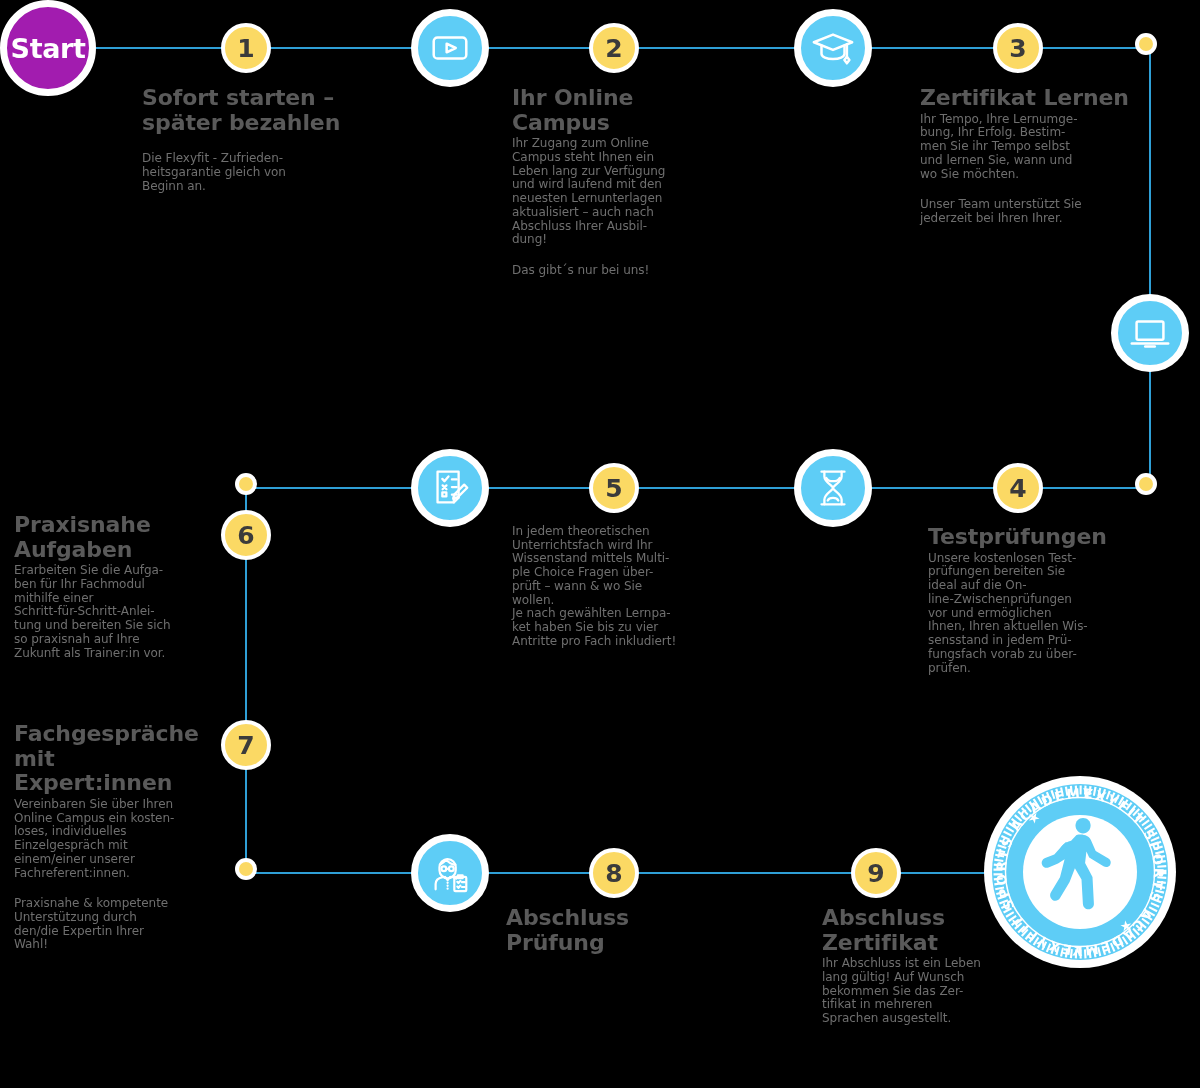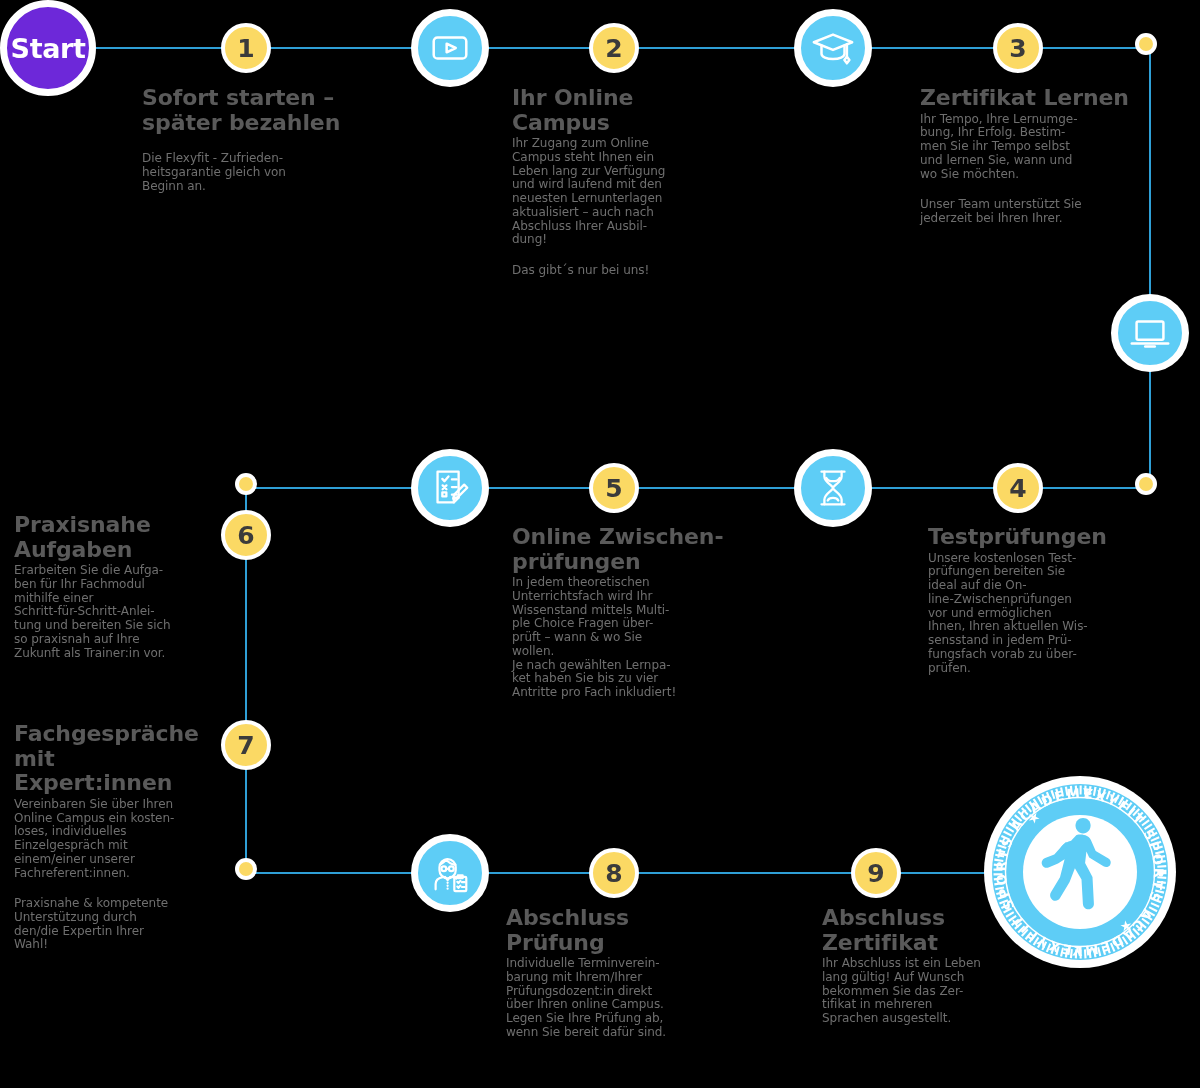--- a/index.html
+++ b/index.html
@@ -17,21 +17,21 @@
 
   
   .hline{position:absolute;height:2px;background:#2f9fd6;}
   .vline{position:absolute;width:2px;background:#2f9fd6;}
 
   
   .node{position:absolute;border-radius:50%;box-sizing:border-box;
         display:flex;align-items:center;justify-content:center;}
 
   .start-node{
-    width:96px;height:96px;background:#6d28d9;
+    width:96px;height:96px;background:#a21caf;
     border:7px solid #ffffff;
     color:#ffffff;font-weight:bold;font-size:27px;
     letter-spacing:-0.4px;
   }
 
   .num-node{
     width:50px;height:50px;background:#fbd964;
     border:4px solid #ffffff;
     color:#3b3b3b;font-weight:bold;font-size:25px;
     line-height:1;
@@ -189,22 +189,20 @@
     </svg>
   </div>
 
   <div class="node num-node" style="left:993px;top:463px;">
     <span>4</span>
   </div>
 
   <div class="node dot-node" style="left:1135px;top:473px;"></div>
 
   <div class="block" style="left:512px;top:525px;width:215px;">
-    <h3>Online Zwischen-
-prüfungen</h3>
     <p>In jedem theoretischen
 Unterrichtsfach wird Ihr
 Wissenstand mittels Multi-
 ple Choice Fragen über-
 prüft – wann &amp; wo Sie
 wollen.
 Je nach gewählten Lernpa-
 ket haben Sie bis zu vier
 Antritte pro Fach inkludiert!</p>
   </div>
@@ -283,26 +281,20 @@
     <span>8</span>
   </div>
 
   <div class="node num-node" style="left:851px;top:848px;">
     <span>9</span>
   </div>
 
   <div class="block" style="left:506px;top:906px;width:215px;">
     <h3>Abschluss
 Prüfung</h3>
-    <p>Individuelle Terminverein-
-barung mit Ihrem/Ihrer
-Prüfungsdozent:in direkt
-über Ihren online Campus.
-Legen Sie Ihre Prüfung ab,
-wenn Sie bereit dafür sind.</p>
   </div>
 
   <div class="block" style="left:822px;top:906px;width:215px;">
     <h3>Abschluss
 Zertifikat</h3>
     <p>Ihr Abschluss ist ein Leben
 lang gültig! Auf Wunsch
 bekommen Sie das Zer-
 tifikat in mehreren
 Sprachen ausgestellt.</p>

